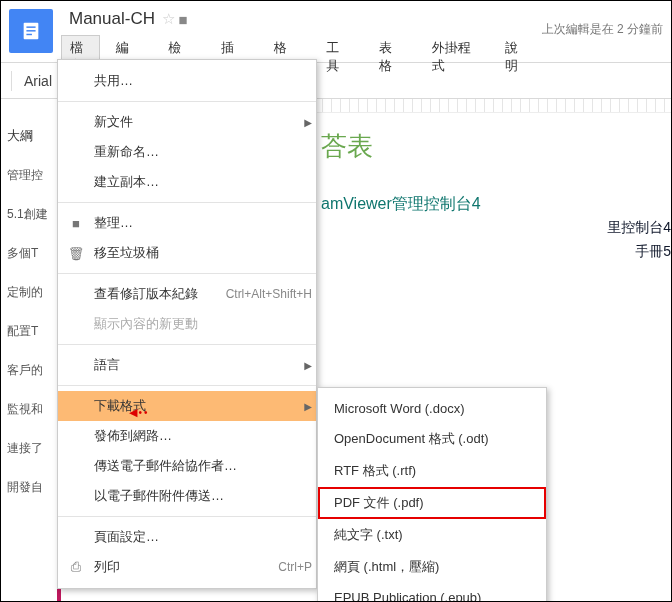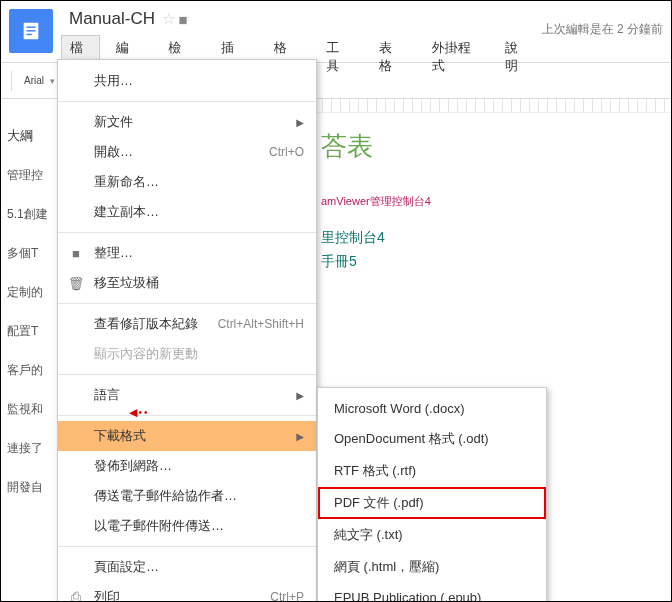--- a/index.html
+++ b/index.html
@@ -9,37 +9,37 @@
 .logo svg { width: 22px; height: 22px; }
 .titlearea { flex: 1; padding-top: 6px; }
 .doctitle-row { display: flex; align-items: center; gap: 3px; padding-left: 4px; }
 .doctitle { font-size: 17px; color: #333; padding: 2px 4px; }
 .star { color: #ccc; font-size: 15px; }
 .folder { color: #888; font-size: 15px; }
 .menubar { display: flex; gap: 0; margin-top: 4px; justify-content: center; }
 .menubar span { font-size: 13px; color: #333; padding: 4px 16px; cursor: pointer; }
 .menubar span.active { background: #eee; border: 1px solid #ccc; border-bottom: none; padding: 3px 8px; }
 .lastedit { font-size: 12px; color: #777; padding-right: 8px; margin-top: 20px; }
-.toolbar { display: flex; align-items: center; height: 36px; border-bottom: 1px solid #d9d9d9; padding: 0 6px; font-size: 10px; color: #444; gap: 2px; }
+.toolbar { display: flex; align-items: center; height: 36px; border-bottom: 1px solid #d9d9d9; padding: 0 6px; font-size: 14px; color: #444; gap: 2px; }
 .toolbar .sep { width: 1px; height: 20px; background: #ddd; margin: 0 4px; }
 .toolbar .btn { padding: 4px 6px; display: flex; align-items: center; gap: 2px; }
 .toolbar .dd::after { content: "▾"; font-size: 9px; color: #888; margin-left: 4px; }
 .body-area { display: flex; height: calc(100% - 98px); }
 .outline { width: 60px; padding: 10px 6px; font-size: 12px; color: #555; border-right: 4px solid #be185d; }
 .outline .h { font-size: 13px; color: #333; margin: 18px 0 10px 0; }
 .outline .it { margin: 22px 0; color: #555; white-space: nowrap; overflow: hidden; }
 .doc { flex: 1; padding: 30px 0 16px 260px; position: relative; }
 .doc .bigtitle { font-size: 26px; color: #6aa84f; margin-bottom: 30px; }
-.doc .line1 { font-size: 11px; color: #be185d; margin-bottom: 20px; }
-.doc .line2 { font-size: 14px; color: #0f766e; margin-bottom: 6px; }
+.doc .line1 { font-size: 16px; color: #0f766e; margin-bottom: 4px; }
+.doc .line2 { font-size: 14px; color: #0f172a; margin-bottom: 6px; text-align: right; }
 .ruler { position: absolute; top: 98px; left: 60px; right: 0; height: 14px; border-bottom: 1px solid #ddd; background: repeating-linear-gradient(to right, #ccc 0, #ccc 1px, transparent 1px, transparent 9px); opacity: 0.5; }
 
 
 .menu { position: absolute; top: 58px; left: 56px; width: 260px; background: #fff; border: 1px solid #ccc; box-shadow: 2px 2px 6px rgba(0,0,0,0.25); z-index: 10; padding: 6px 0; }
-.menu .mi { display: flex; align-items: center; font-size: 13px; color: #333; padding: 6px 12px 6px 36px; position: relative; cursor: pointer; }
+.menu .mi { display: flex; align-items: center; font-size: 13px; color: #333; padding: 6px 4px 6px 36px; position: relative; cursor: pointer; }
 .menu .mi .ic { position: absolute; left: 10px; width: 16px; text-align: center; color: #777; font-size: 13px; }
 .menu .mi .sc { margin-left: auto; color: #888; font-size: 12px; }
 .menu .mi .arr { margin-left: auto; color: #666; font-size: 10px; }
 .menu .mi.dis { color: #aaa; }
 .menu .mi.hov { background: #fdba74; }
 .menu hr { border: none; border-top: 1px solid #e3e3e3; margin: 5px 0; }
 
 
 .redarrow { position: absolute; left: 128px; top: 402px; color: #d00; font-size: 14px; z-index: 15; pointer-events: none; }
 .redarrow::before { content: "◀"; font-size: 11px; }
@@ -122,24 +122,20 @@
 <div class="menu">
   <div class="mi">
       <span>共用…</span>
     </div>
   <hr>
   <div class="mi">
       <span>新文件</span>
       <span class="arr">▶</span>
     </div>
   <div class="mi">
-      <span>開啟…</span>
-      <span class="sc">Ctrl+O</span>
-    </div>
-  <div class="mi">
       <span>重新命名…</span>
     </div>
   <div class="mi">
       <span>建立副本…</span>
     </div>
   <hr>
   <div class="mi">
       <span class="ic">■</span>
       <span>整理…</span>
     </div>

